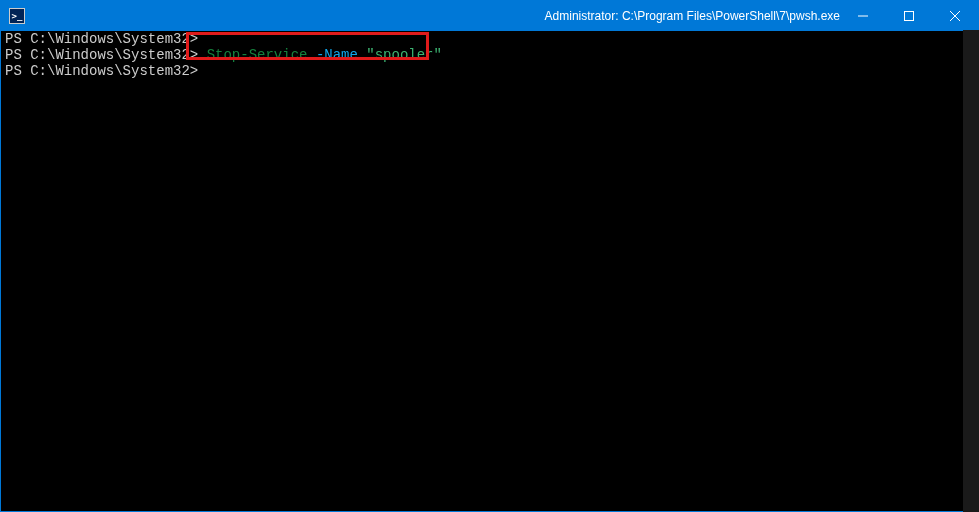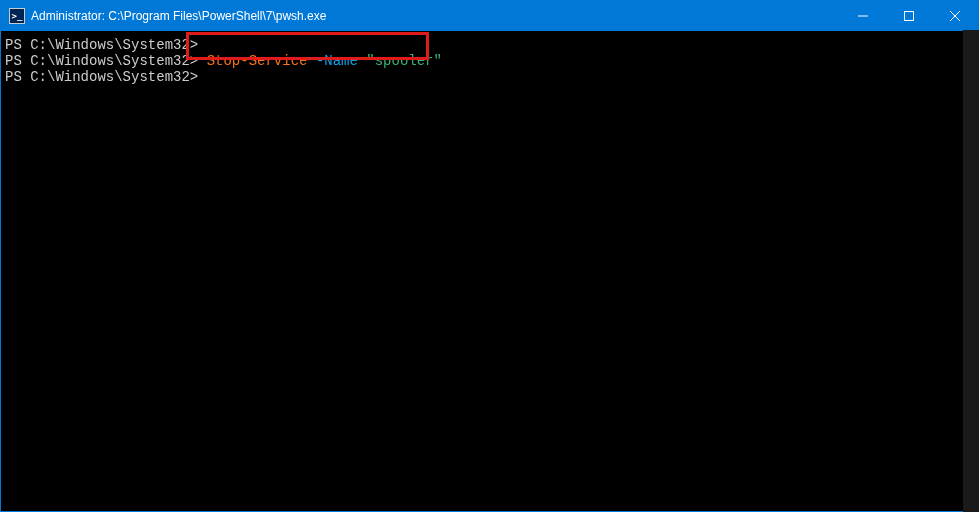--- a/index.html
+++ b/index.html
@@ -41,52 +41,53 @@
       align-items: center;
       justify-content: center;
       font-size: 9px;
       color: #fff;
       font-weight: bold;
       font-family: Consolas, monospace;
     }
     .titlebar-title {
       flex: 1;
       white-space: nowrap;
+      text-align: right;
     }
     .window-controls {
       display: flex;
       height: 100%;
     }
     .win-btn {
       width: 46px;
       height: 100%;
       display: flex;
       align-items: center;
       justify-content: center;
       color: #fff;
       cursor: pointer;
     }
     .terminal {
       flex: 1;
       background: #000;
-      padding: 6px 4px;
+      padding: 0 4px;
       font-size: 14px;
       line-height: 16px;
       color: #cccccc;
       overflow: hidden;
       position: relative;
     }
     .line {
       white-space: pre;
     }
     .prompt {
       color: #cccccc;
     }
     .cmd-cmdlet {
-      color: #f97316;
+      color: #15803d;
     }
     .cmd-param {
       color: #0ea5e9;
     }
     .cmd-string {
       color: #3cb371;
     }
     .highlight-box {
       position: absolute;
       border: 3px solid #e01b1b;

